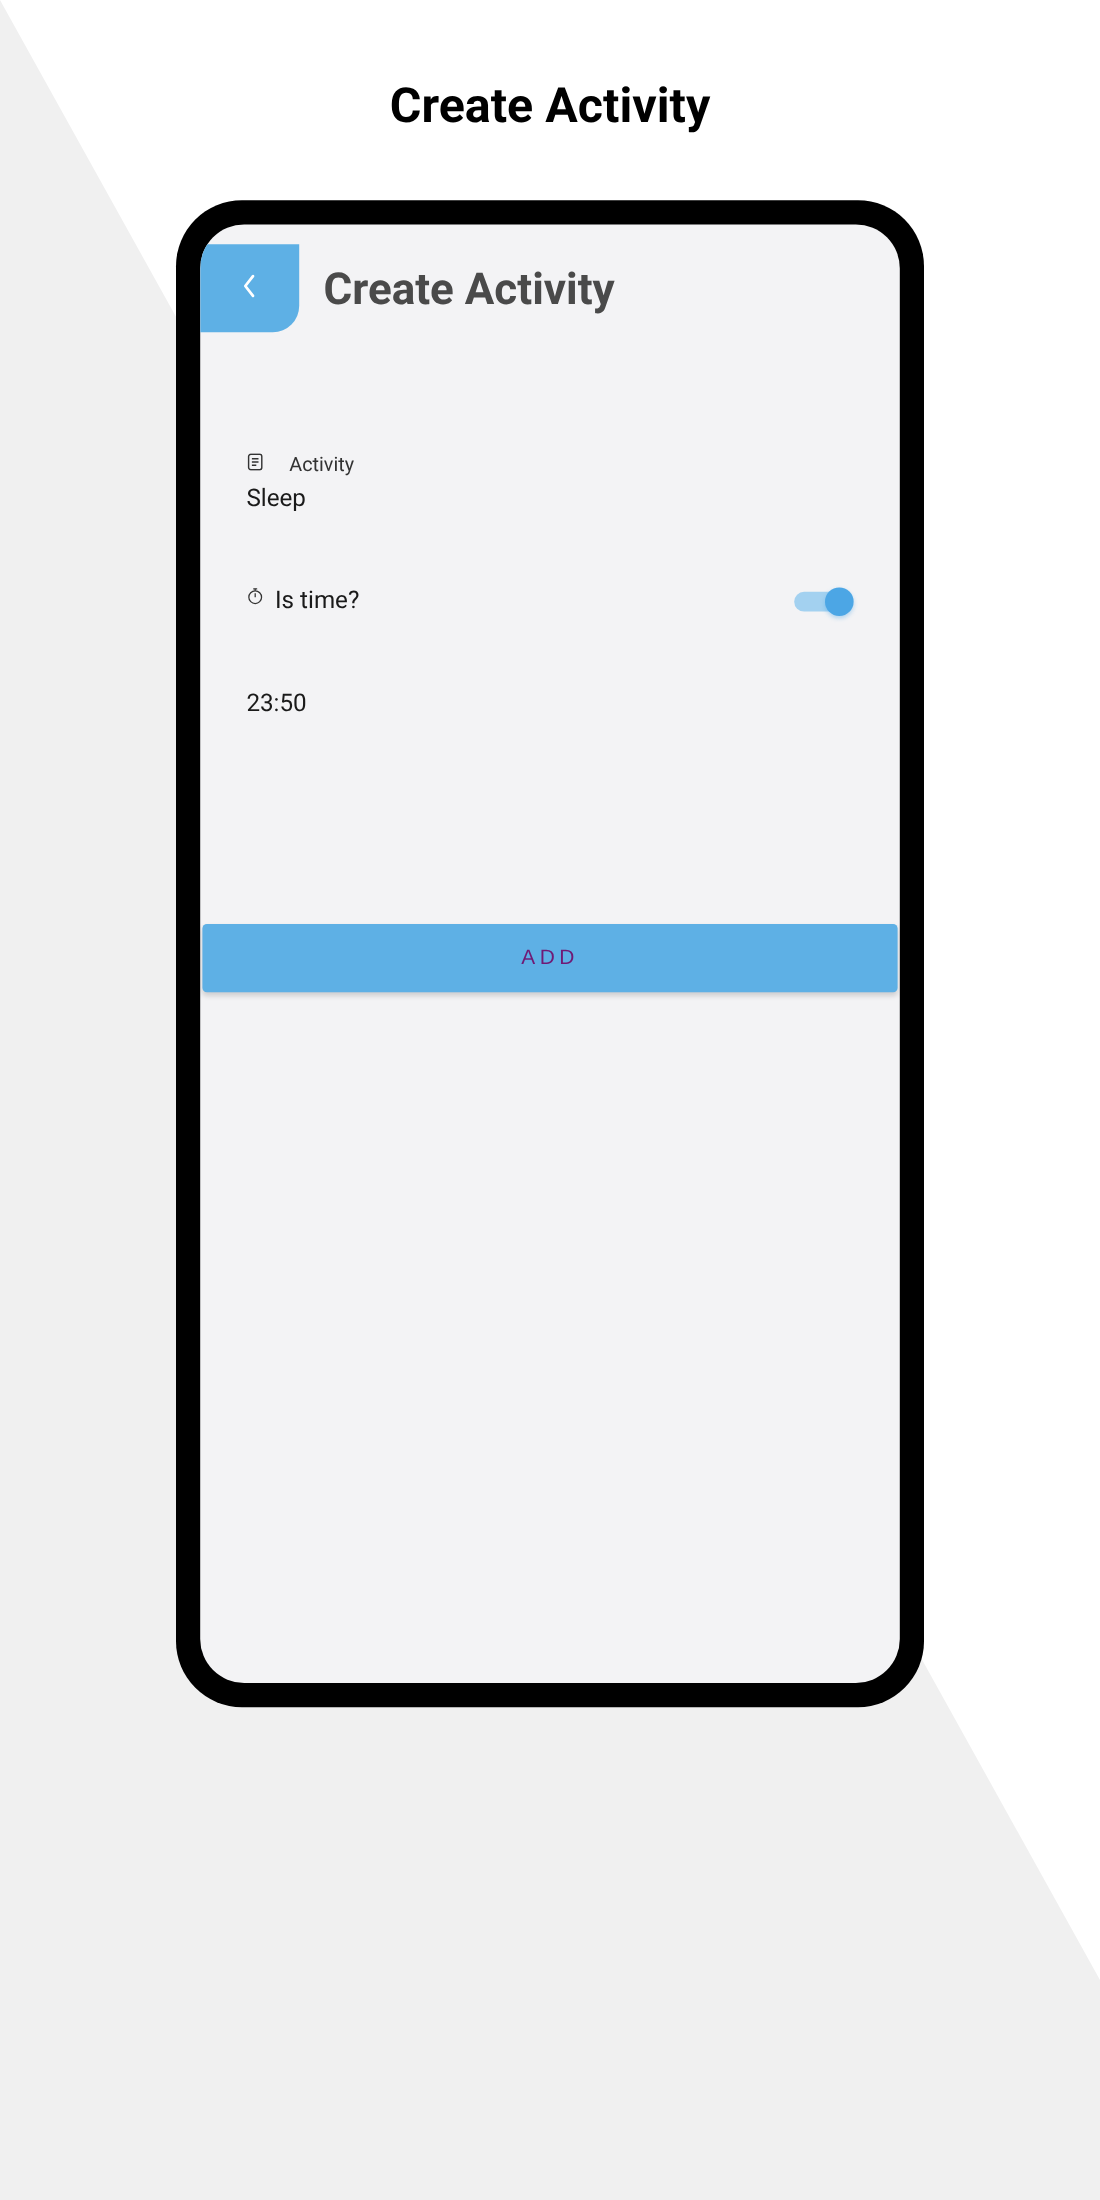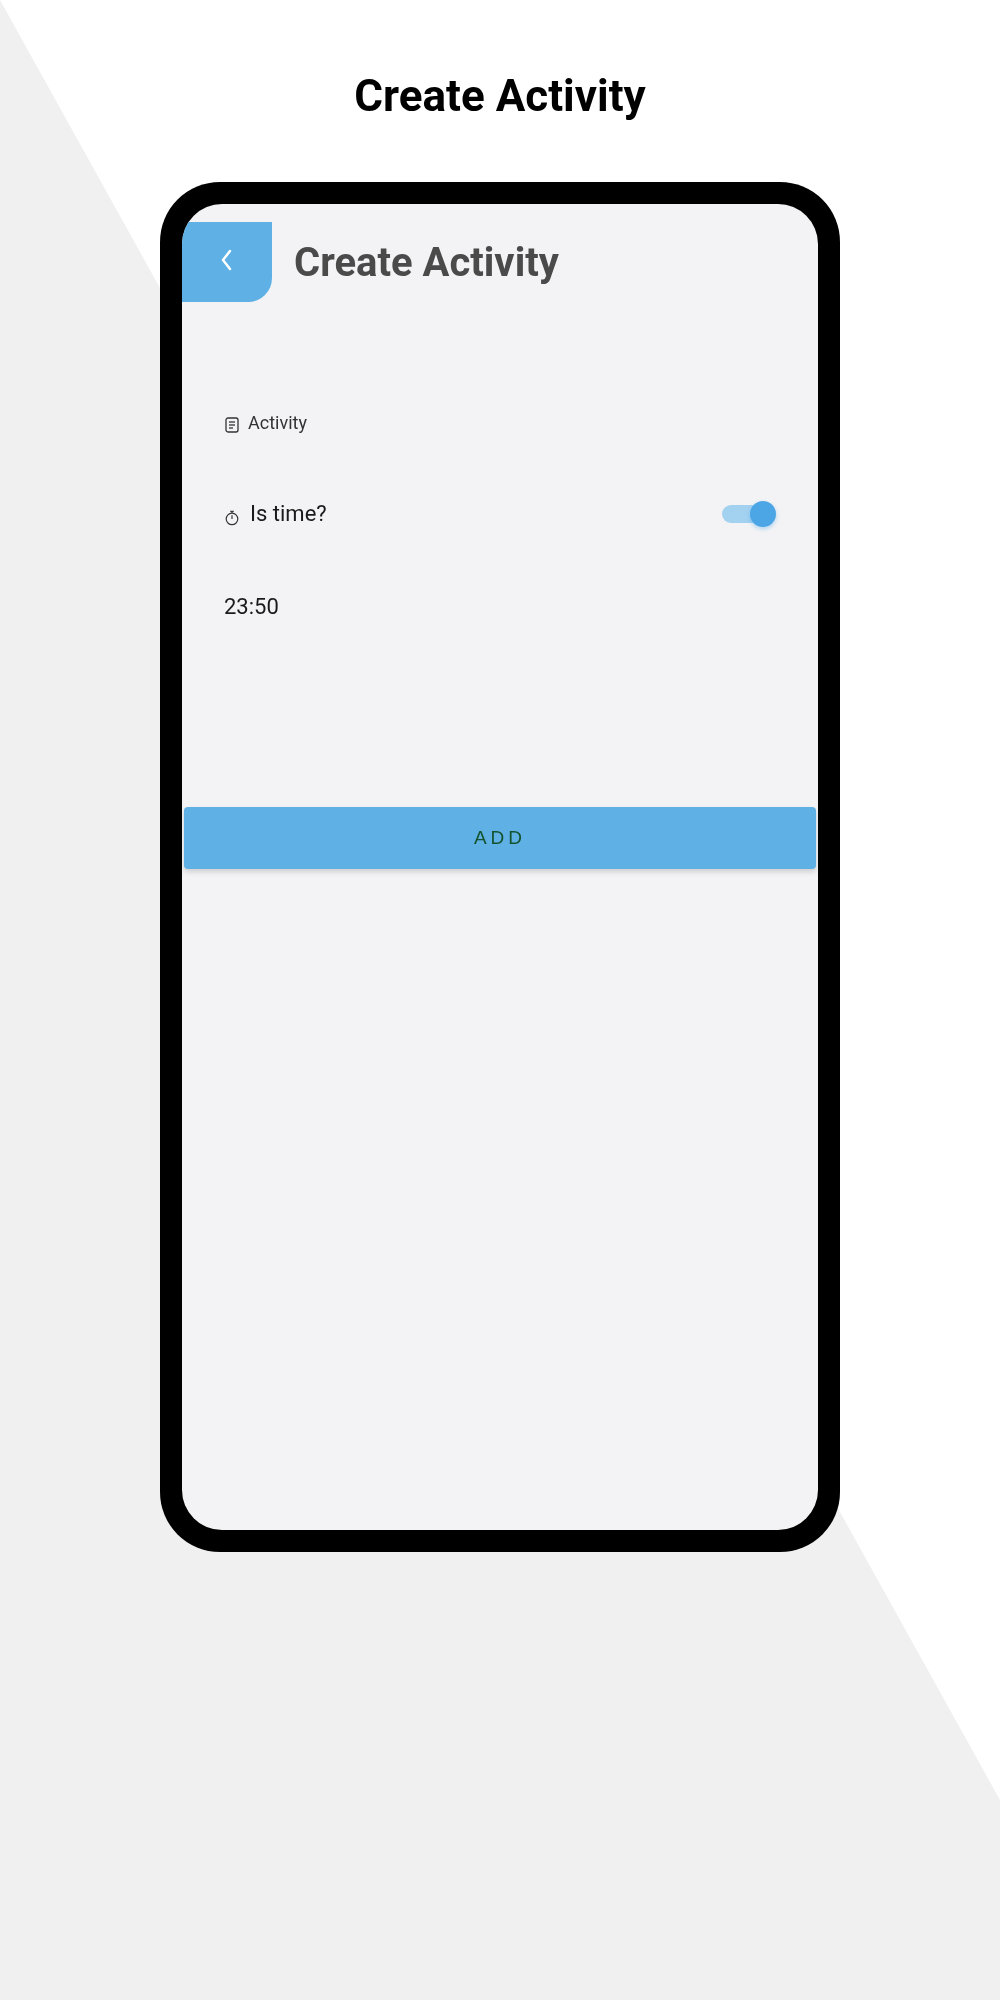--- a/index.html
+++ b/index.html
@@ -91,22 +91,22 @@
     .form-content {
       padding: 110px 42px 0;
     }
     
     .field-group {
       margin-bottom: 68px;
     }
     
     .field-label-row {
       display: flex;
-      align-items: flex-end;
-      gap: 8px;
+      align-items: flex-start;
+      gap: 23px;
       margin-bottom: 8px;
     }
     
     .field-icon {
       width: 16px;
       height: 16px;
       display: flex;
       align-items: center;
       justify-content: center;
     }
@@ -129,21 +129,21 @@
     
     .toggle-row {
       display: flex;
       align-items: center;
       justify-content: space-between;
       margin-bottom: 68px;
     }
     
     .toggle-label-row {
       display: flex;
-      align-items: flex-end;
+      align-items: flex-start;
       gap: 10px;
     }
     
     .toggle-label {
       font-size: 22px;
       color: #1a1a1a;
     }
     
     .toggle-icon svg {
       width: 18px;
@@ -176,21 +176,21 @@
       right: 0;
       top: -2px;
       box-shadow: 0 2px 4px rgba(76,166,229,0.4);
     }
     
     .add-button {
       width: calc(100% - 4px);
       margin: 120px 2px 0;
       padding: 20px 0;
       background: #5eb0e5;
-      color: #14532d;
+      color: #701a75;
       font-size: 19px;
       font-weight: 500;
       letter-spacing: 4px;
       text-align: center;
       border: none;
       border-radius: 4px;
       cursor: pointer;
       box-shadow: 0 3px 5px rgba(0,0,0,0.15);
     }
   </style>
@@ -222,20 +222,21 @@
           <span class="field-icon">
             <svg viewBox="0 0 16 16" fill="none" stroke="#333" stroke-width="1.3">
               <rect x="2" y="1" width="12" height="14" rx="2"></rect>
               <line x1="5" y1="5" x2="11" y2="5"></line>
               <line x1="5" y1="8" x2="11" y2="8"></line>
               <line x1="5" y1="11" x2="9" y2="11"></line>
             </svg>
           </span>
           <span class="field-label">Activity</span>
         </div>
+        <div class="field-value">Sleep</div>
       </div>
 
       <div class="toggle-row">
         <div class="toggle-label-row">
           <span class="field-icon toggle-icon">
             <svg viewBox="0 0 18 18" fill="none" stroke="#333" stroke-width="1.3">
               <circle cx="9" cy="10" r="6.5"></circle>
               <line x1="9" y1="10" x2="9" y2="6"></line>
               <line x1="7" y1="1.5" x2="11" y2="1.5"></line>
               <line x1="9" y1="1.5" x2="9" y2="3.5"></line>

